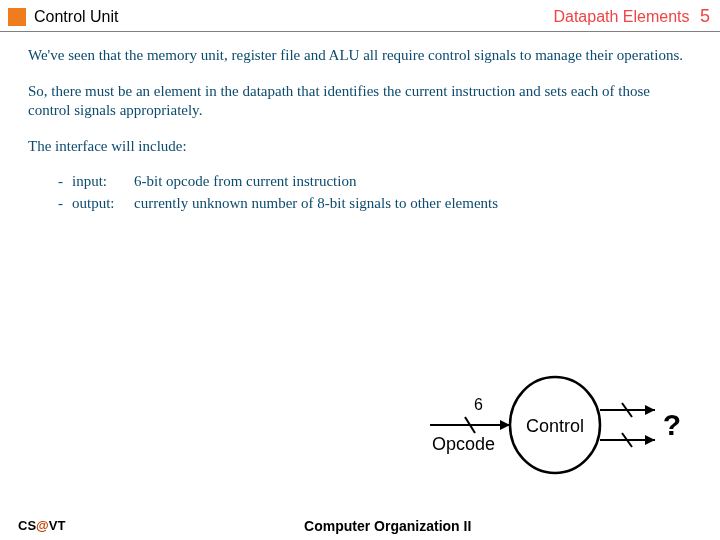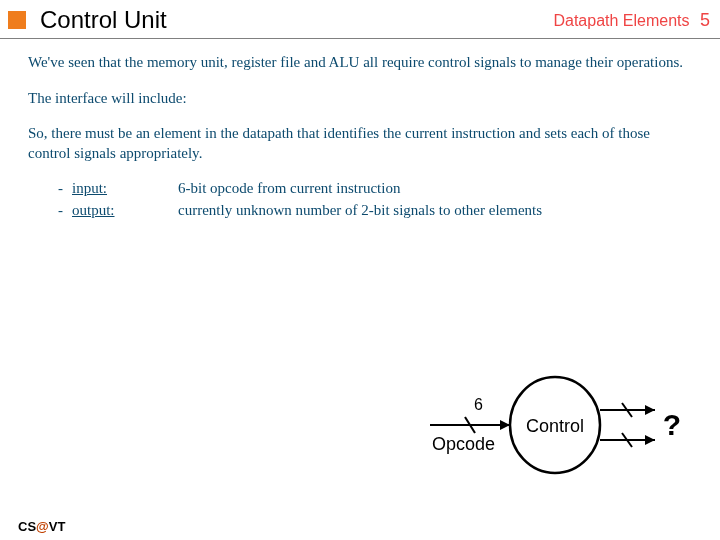--- a/index.html
+++ b/index.html
@@ -18,24 +18,23 @@
     font-family: Arial, Helvetica, sans-serif;
   }
   .orange-box {
     width: 18px;
     height: 18px;
     background: #ef7d1d;
     margin-right: 8px;
     flex-shrink: 0;
   }
   .title-left {
-    font-size: 24px;
+    font-size: 16px;
     color: #000;
     flex: 1;
-    margin-left: 6px;
   }
   .title-right {
     font-size: 16px;
     color: #ef4444;
   }
   .page-num {
     font-size: 18px;
     margin-left: 6px;
   }
   .divider {
@@ -58,25 +57,23 @@
   }
   .io-row {
     display: flex;
     margin-bottom: 2px;
   }
   .io-dash {
     width: 14px;
   }
   .io-label {
     width: 62px;
-    text-decoration: underline;
   }
   .io-desc {
     flex: 1;
-    margin-left: 44px;
   }
   .diagram {
     position: absolute;
     right: 30px;
     bottom: 60px;
   }
   .footer {
     position: absolute;
     bottom: 6px;
     left: 0;
@@ -109,32 +106,32 @@
   <div class="title-left">Control Unit</div>
   <div class="title-right">
     <span>Datapath Elements</span>
     <span class="page-num">5</span>
   </div>
 </div>
 <div class="divider"></div>
 
 <div class="content">
   <p>We've seen that the memory unit, register file and ALU all require control signals to manage their operations.</p>
+  <p>So, there must be an element in the datapath that identifies the current instruction and sets each of those control signals appropriately.</p>
   <p>The interface will include:</p>
-  <p>So, there must be an element in the datapath that identifies the current instruction and sets each of those control signals appropriately.</p>
   <div class="io-list">
     <div class="io-row">
       <span class="io-dash">-</span>
       <span class="io-label">input:</span>
       <span class="io-desc">6-bit opcode from current instruction</span>
     </div>
     <div class="io-row">
       <span class="io-dash">-</span>
       <span class="io-label">output:</span>
-      <span class="io-desc">currently unknown number of 2-bit signals to other elements</span>
+      <span class="io-desc">currently unknown number of 8-bit signals to other elements</span>
     </div>
   </div>
 </div>
 
 <svg class="diagram" width="270" height="110" viewBox="0 0 270 110">
 
   <line x1="10" y1="55" x2="90" y2="55" stroke="#000" stroke-width="2"></line>
   <polygon points="90,55 80,50 80,60" fill="#000"></polygon>
   <line x1="45" y1="47" x2="55" y2="63" stroke="#000" stroke-width="2"></line>
   <text x="54" y="40" font-family="Arial" font-size="16">6</text>
@@ -149,13 +146,14 @@
   <line x1="180" y1="70" x2="235" y2="70" stroke="#000" stroke-width="2"></line>
   <polygon points="235,70 225,65 225,75" fill="#000"></polygon>
   <line x1="202" y1="63" x2="212" y2="77" stroke="#000" stroke-width="2"></line>
   <text x="252" y="65" font-family="Arial" font-size="30" font-weight="bold" text-anchor="middle">?</text>
 </svg>
 
 <div class="footer">
   <div class="footer-left">
     <span>CS</span><span class="at">@</span><span>VT</span>
   </div>
+  <div class="footer-center">Computer Organization II</div>
 </div>
 
 </body></html>

